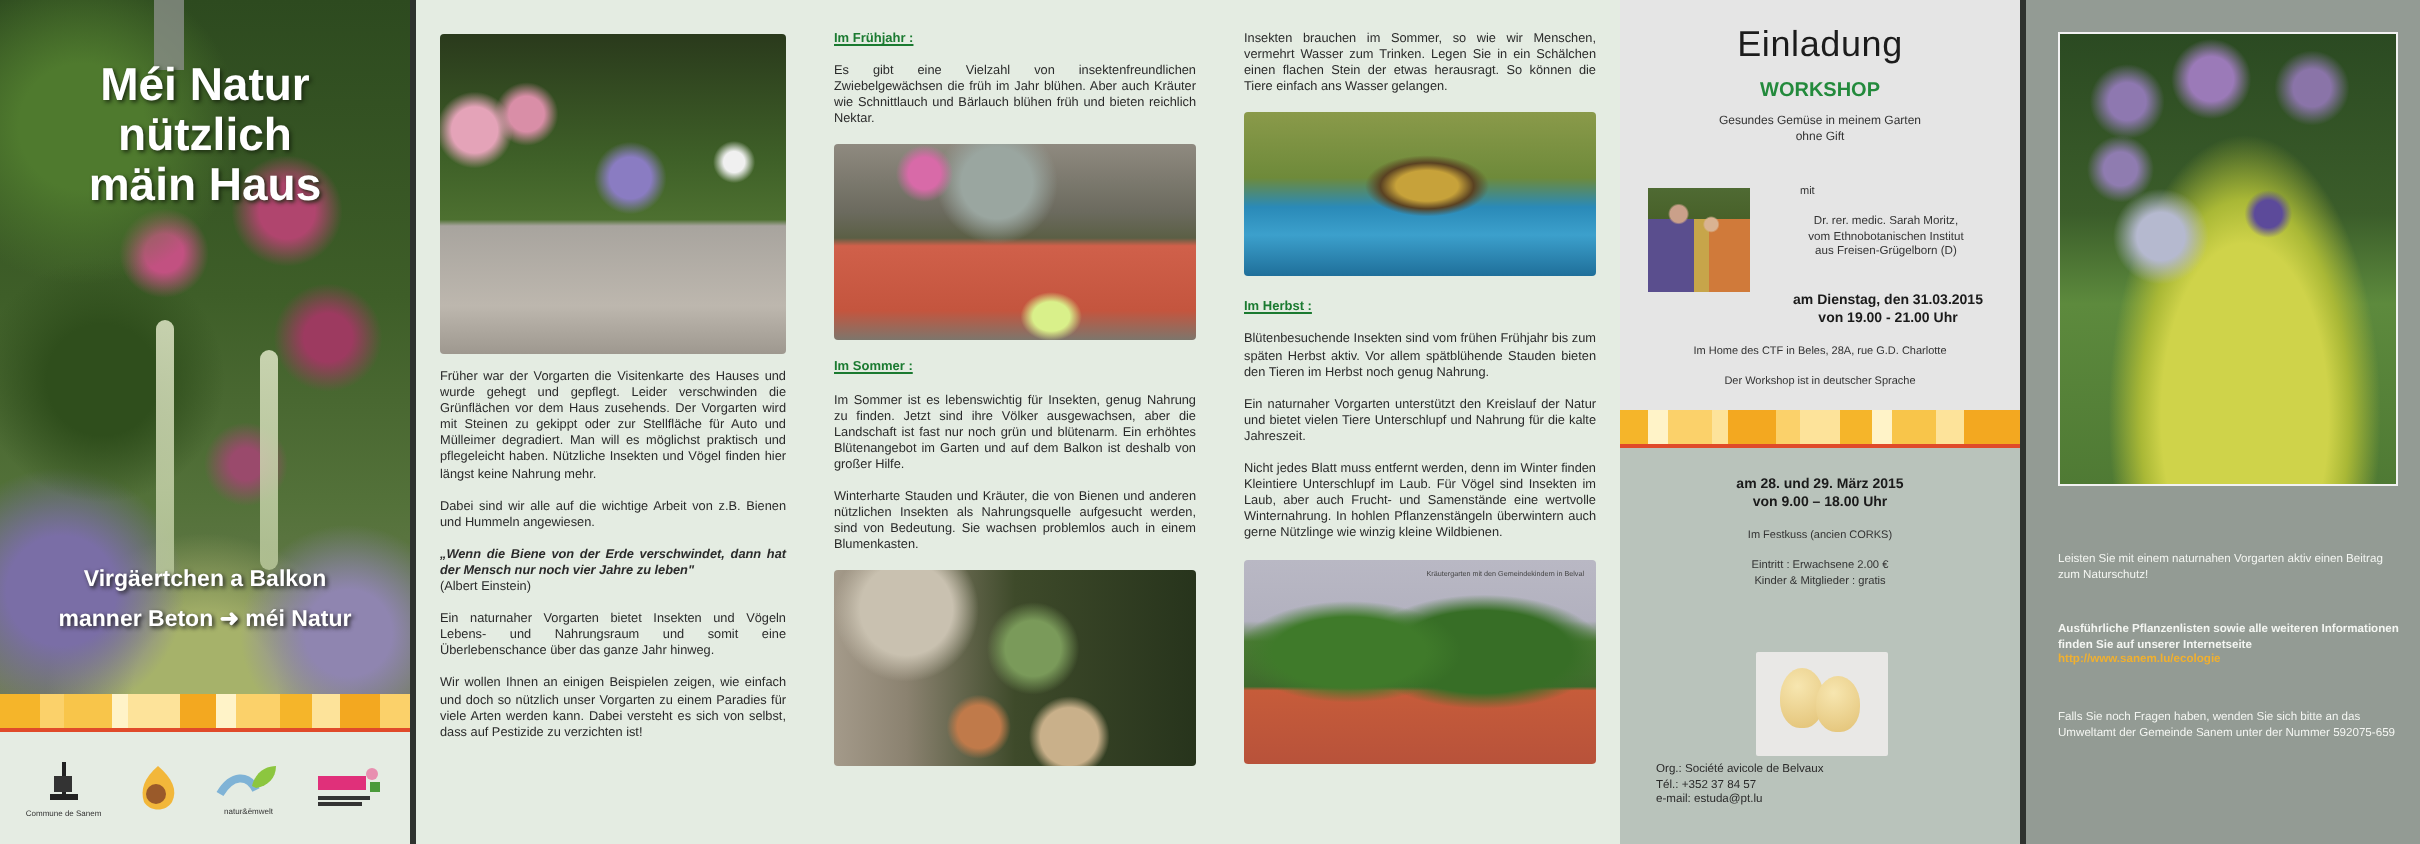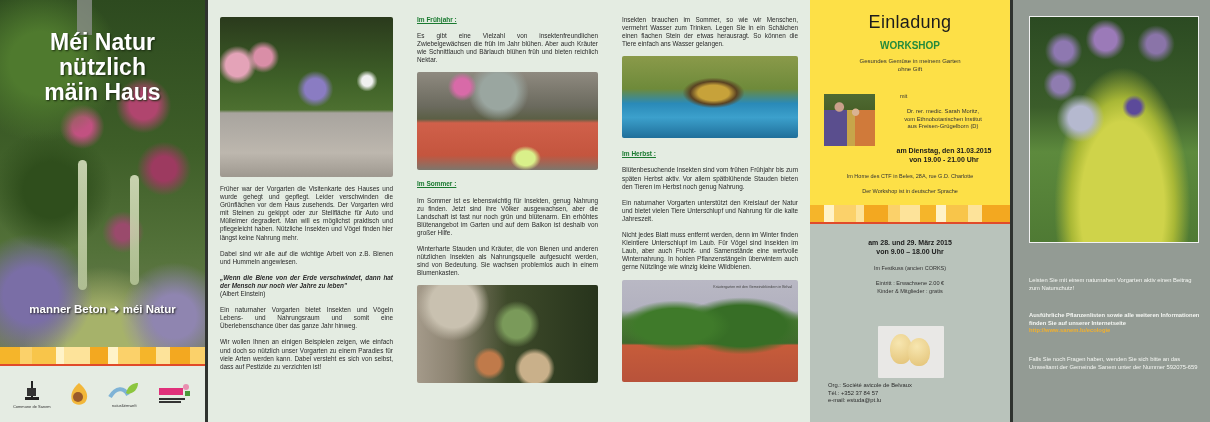--- a/index.html
+++ b/index.html
@@ -37,21 +37,21 @@
   .p-text p { text-align: justify; margin-bottom: 8px; }
   .sec-head { color: #1a7a30; text-decoration: underline; font-weight: bold; font-size: 6.5px; margin: 10px 0 8px; }
   .photo { position: relative; border-radius: 2px; overflow: hidden; }
 
   .p2 { width: 200px; border-left: 3px solid #2f332f; }
   .p3 { width: 205px; }
   .p4 { width: 200px; }
 
   
   .p-invite { width: 200px; background: #fff; }
-  .inv-top { height: 238px; background: #fde047; padding-top: 12px; text-align: center; position: relative; }
+  .inv-top { height: 238px; background: #e5e5e5; padding-top: 12px; text-align: center; position: relative; }
   .inv-title { font-size: 18px; color: #1c1c1c; letter-spacing: .3px; }
   .inv-workshop { font-size: 10px; font-weight: bold; color: #238a3c; margin-top: 7px; }
   .inv-desc { font-size: 6px; color: #333; margin-top: 6px; line-height: 8px; }
   .inv-mit { position: absolute; left: 90px; top: 93px; font-size: 5.5px; color: #333; }
   .inv-photo { position: absolute; left: 14px; top: 94px; width: 51px; height: 52px; background:
       radial-gradient(circle at 30% 25%, #caa08a 0 8%, transparent 10%),
       radial-gradient(circle at 62% 35%, #d9b392 0 7%, transparent 9%),
       linear-gradient(180deg, #4f6a33 0%, #486129 30%, transparent 30%),
       linear-gradient(90deg, #5a4e8e 0 45%, #c7a54a 45% 60%, #d07a3a 60% 100%); }
   .inv-speaker { position: absolute; left: 70px; top: 108px; width: 126px; font-size: 5.8px; line-height: 7.5px; color: #333; text-align: center; }
@@ -89,20 +89,21 @@
 
   <div class="panel p-cover">
     <div class="cover-post"></div>
     <div class="cover-verbascum" style="left:78px;top:160px;height:130px;"></div>
     <div class="cover-verbascum" style="left:130px;top:175px;height:110px;"></div>
     <div class="cover-title">
       <div>Méi Natur</div>
       <div>nützlich</div>
       <div>mäin Haus</div>
     </div>
+    <div class="cover-sub1">Virgäertchen a Balkon</div>
     <div class="cover-sub2">
       <span>manner Beton</span>
       <span>➜</span>
       <span>méi Natur</span>
     </div>
     <div class="stripe-band" style="top:347px;width:205px;">
       <span style="width:20px;background:#f5b52a"></span>
         <span style="width:12px;background:#fbd16a"></span>
       <span style="width:24px;background:#f8c54a"></span>
         <span style="width:8px;background:#fff3c8"></span>

